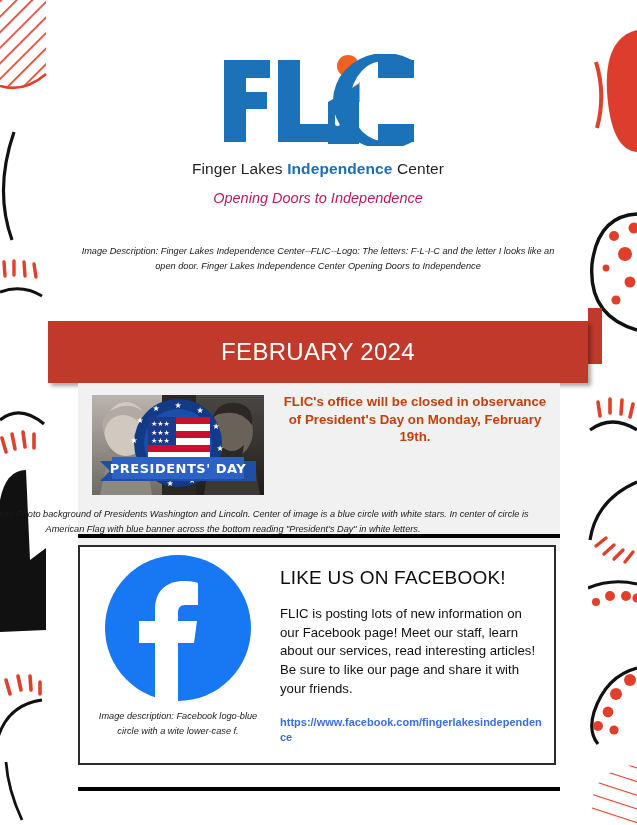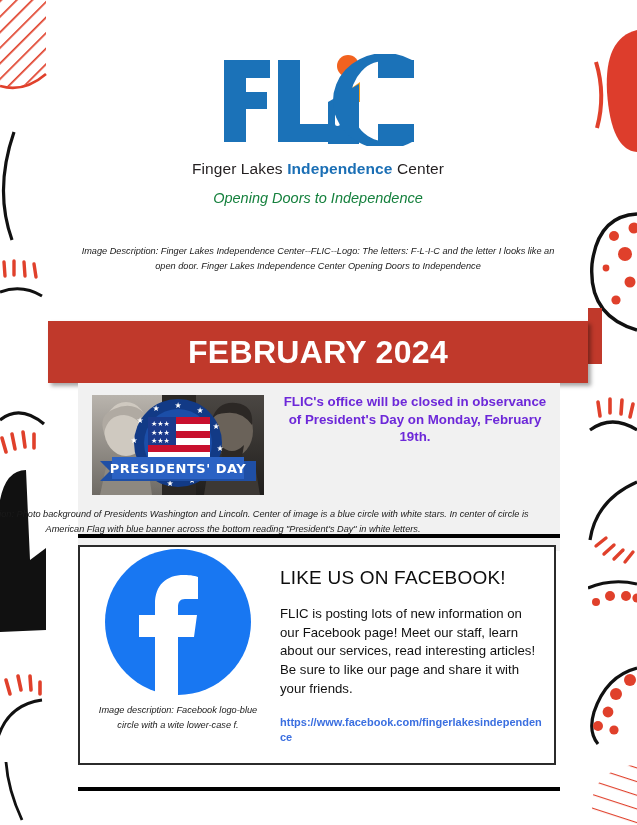--- a/index.html
+++ b/index.html
@@ -51,21 +51,21 @@
     letter-spacing: .1px;
   }
   #logo-tagline-1 .bold-blue {
     font-weight: bold;
     color: #1b6fb5;
   }
   #logo-tagline-2 {
     margin-top: 12px;
     font-size: 14.5px;
     font-style: italic;
-    color: #15803d;
+    color: #be185d;
   }
 
   
   #logo-img-desc {
     margin: 38px 32px 0 32px;
     font-size: 9.2px;
     font-style: italic;
     line-height: 1.65;
     text-align: center;
     color: #1a1a1a;
@@ -79,22 +79,22 @@
     width: 540px;
     height: 62px;
     background: #c0392b;
     box-shadow: 3px 3px 4px rgba(0,0,0,.35);
     display: flex;
     align-items: center;
     justify-content: center;
   }
   #february-banner-text {
     color: #ffffff;
-    font-size: 32px;
-    font-weight: bold;
+    font-size: 24px;
+    font-weight: normal;
     letter-spacing: .3px;
   }
 
   
   #presidents-panel {
     position: absolute;
     left: 30px;
     top: 371px;
     width: 482px;
     background: #f1f1f1;
@@ -116,21 +116,21 @@
     height: 100px;
   }
   #presidents-text-col {
     flex: 1 1 auto;
     padding: 0 6px 0 12px;
   }
   #presidents-headline {
     font-size: 13.3px;
     font-weight: bold;
     line-height: 1.33;
-    color: #6d28d9;
+    color: #c2410c;
     text-align: center;
   }
   #presidents-img-desc {
     margin-top: 12px;
     margin-left: -172px;
     padding: 0 14px 0 14px;
     font-size: 9.2px;
     font-style: italic;
     line-height: 1.62;
     text-align: center;
@@ -156,20 +156,21 @@
     width: 478px;
     height: 220px;
     border: 2px solid #2b2b2b;
     background: #ffffff;
     box-sizing: border-box;
     display: flex;
   }
   #facebook-left {
     flex: 0 0 auto;
     width: 196px;
+    padding-top: 6px;
     text-align: center;
   }
   #facebook-logo {
     display: block;
     margin: 0 auto;
   }
   #facebook-img-desc {
     margin: 6px 12px 0 12px;
     font-size: 9.2px;
     font-style: italic;

